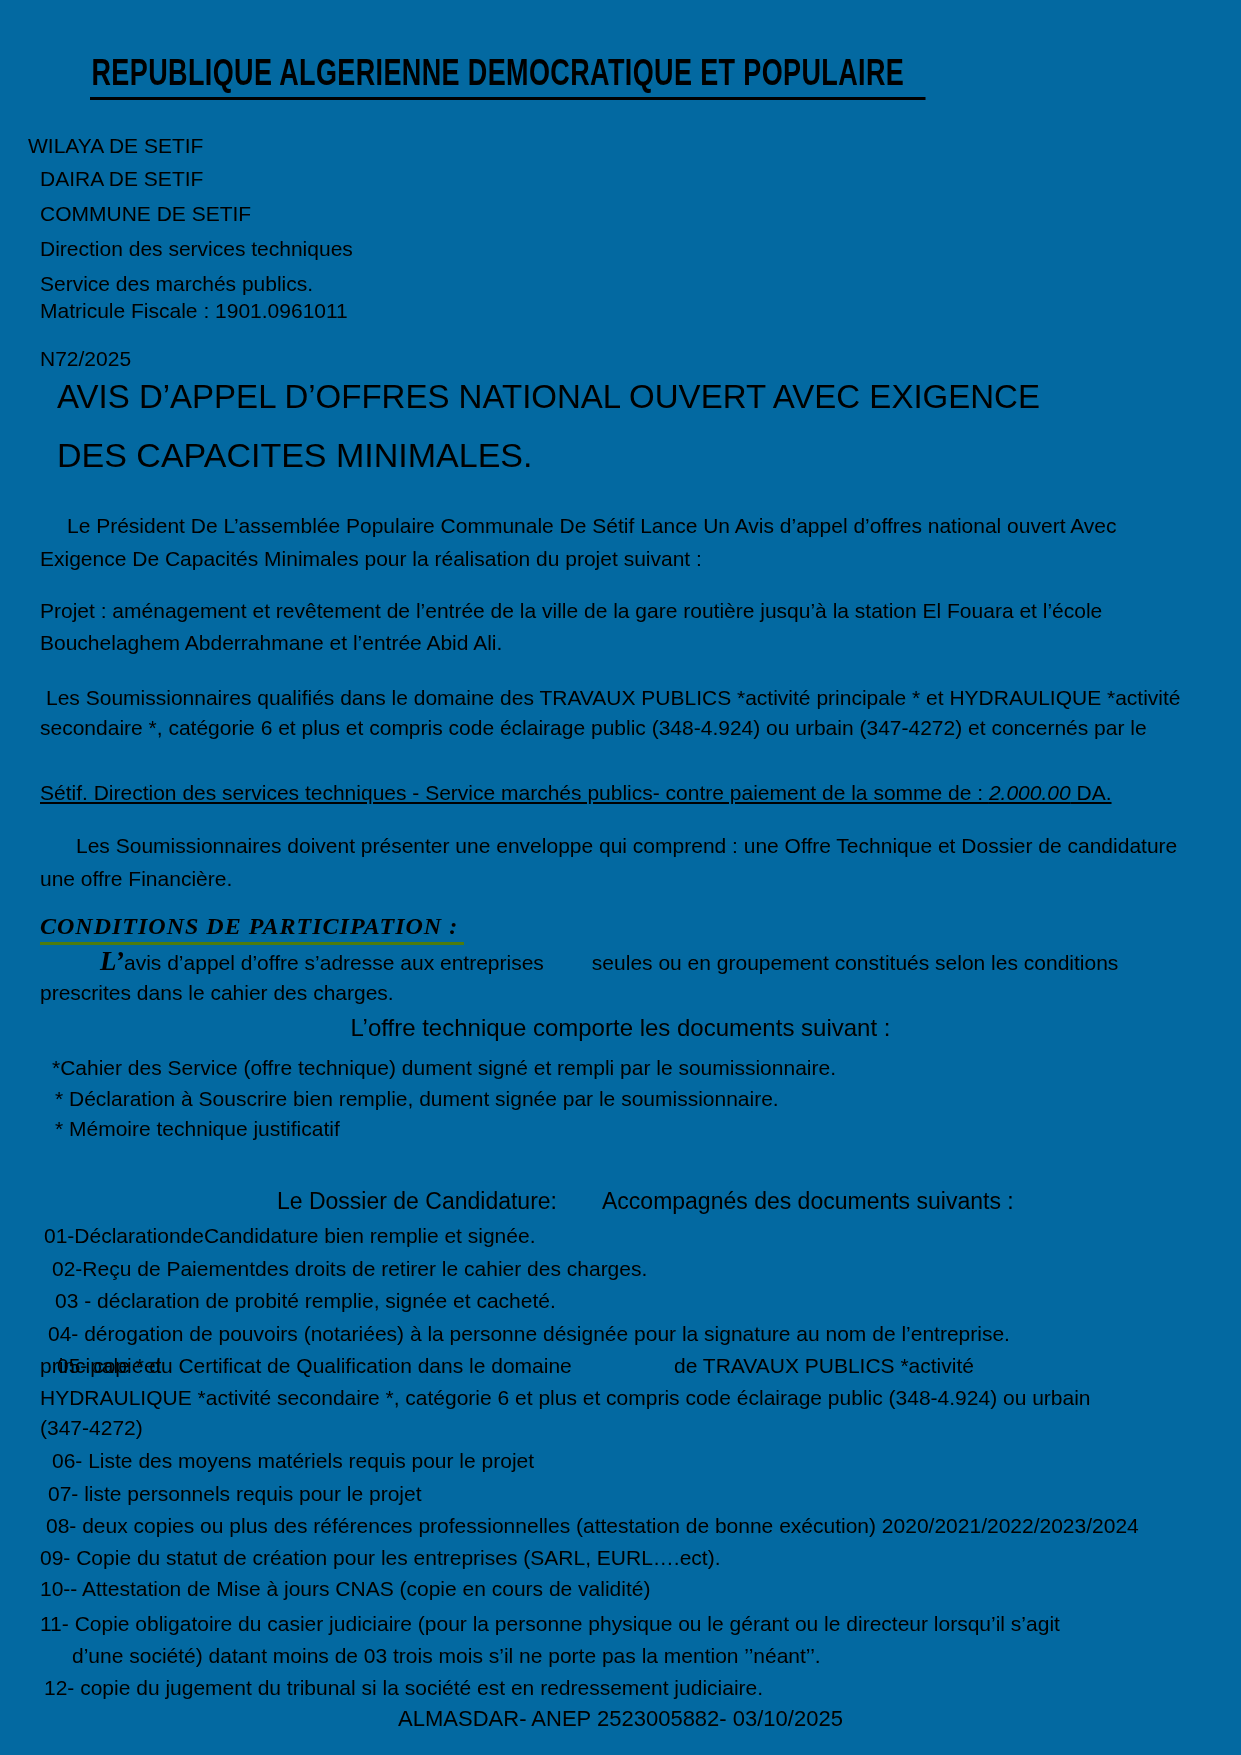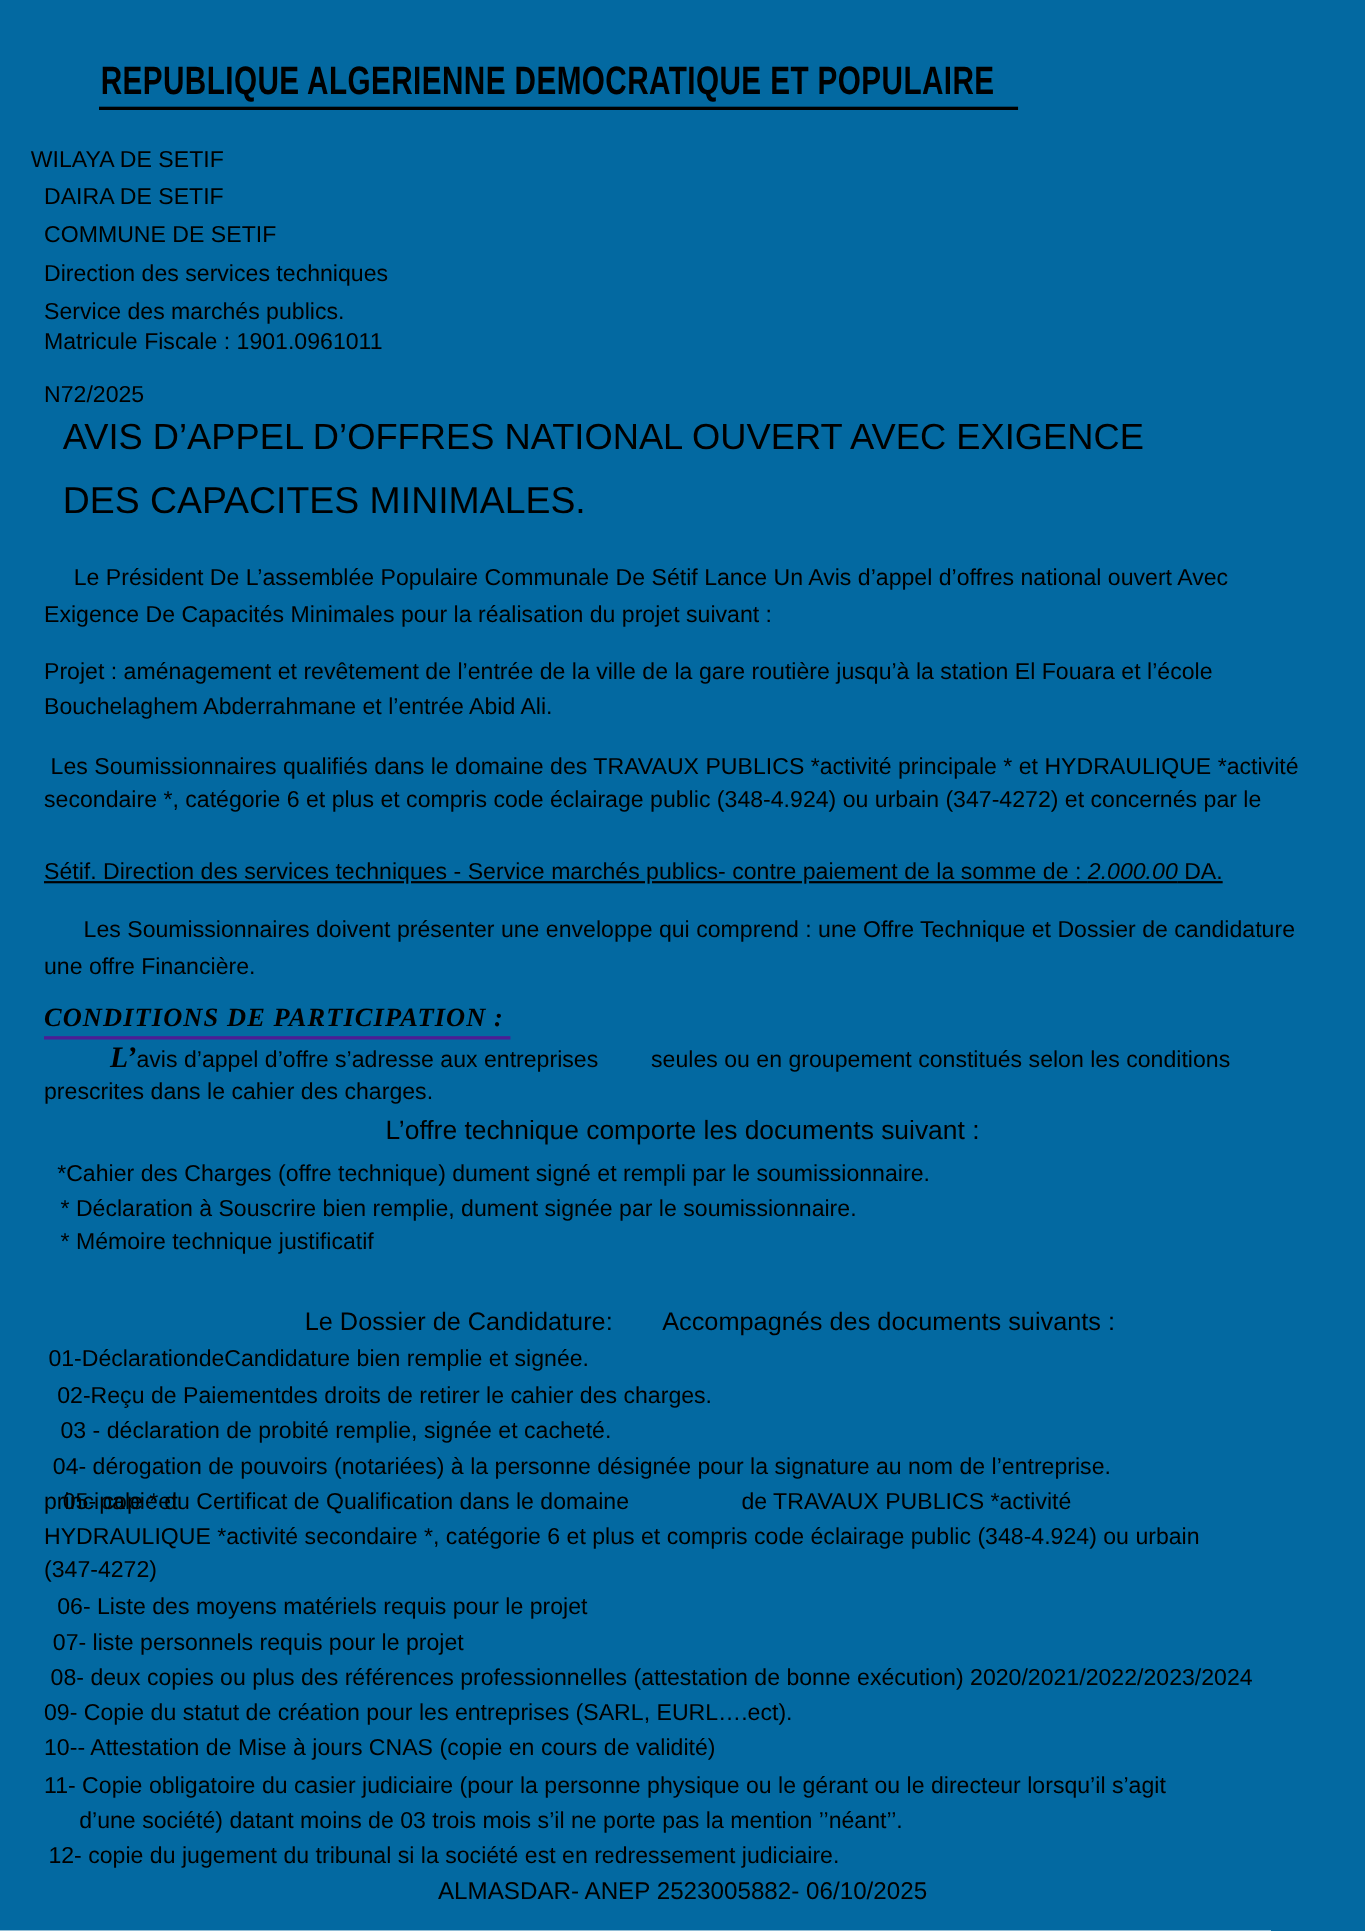--- a/index.html
+++ b/index.html
@@ -48,21 +48,21 @@
   .t-qualif2 { top:714px; left:40px; }
   .t-qualif3 { top:745px; left:40px; }
   .t-qualif4 { top:779px; left:40px;text-decoration:underline; }
   .t-env1    { top:832px; left:76px; }
   .t-env2    { top:865px; left:40px; }
   .t-conditions {
     top:913px; left:40px;
     font-family:"Liberation Serif", serif;
     font-weight:bold; font-style:italic;
     font-size:24px; letter-spacing:1px;
-    border-bottom:3px solid #4c1d95;
+    border-bottom:3px solid #4d7c0f;
     padding:0 6px 2px 0;
   }
   .t-lead { top:948px; left:100px; }
   .lead-initial {
     font-family:"Liberation Serif", serif;
     font-weight:bold; font-style:italic;
     font-size:27px;
   }
   .lead-gap { display:inline-block; width:48px; }
   .t-prescrites { top:979px; left:40px; }
@@ -125,21 +125,21 @@
 
   <div class="ln t-env1">Les Soumissionnaires doivent présenter une enveloppe qui comprend : une Offre Technique et Dossier de candidature</div>
   <div class="ln t-env2">une offre Financière.</div>
 
   <div class="ln t-conditions">CONDITIONS DE PARTICIPATION :</div>
 
   <div class="ln t-lead"><span class="lead-initial">L’</span><span>avis d’appel d’offre s’adresse aux entreprises</span><span class="lead-gap"></span><span>seules ou en groupement constitués selon les conditions</span></div>
   <div class="ln t-prescrites">prescrites dans le cahier des charges.</div>
 
   <div class="ln t-offre-head">L’offre technique comporte les documents suivant :</div>
-  <div class="ln t-ot1">*Cahier des Charges (offre technique) dument signé et rempli par le soumissionnaire.</div>
+  <div class="ln t-ot1">*Cahier des Service (offre technique) dument signé et rempli par le soumissionnaire.</div>
   <div class="ln t-ot2">* Déclaration à Souscrire bien remplie, dument signée par le soumissionnaire.</div>
   <div class="ln t-ot3">* Mémoire technique justificatif</div>
 
   <div class="ln t-dossier"><span>Le Dossier de Candidature:</span><span class="dossier-gap"></span><span>Accompagnés des documents suivants :</span></div>
 
   <div class="ln t-i01">01-DéclarationdeCandidature bien remplie et signée.</div>
   <div class="ln t-i02">02-Reçu de Paiementdes droits de retirer le cahier des charges.</div>
   <div class="ln t-i03">03 - déclaration de probité remplie, signée et cacheté.</div>
   <div class="ln t-i04"><span class="num-it">04</span><span>- dérogation de pouvoirs (notariées) à la personne désignée pour la signature au nom de l’entreprise.</span></div>
 
@@ -153,15 +153,15 @@
 
   <div class="ln t-i06">06- Liste des moyens matériels requis pour le projet</div>
   <div class="ln t-i07">07- liste personnels requis pour le projet</div>
   <div class="ln t-i08">08- deux copies ou plus des références professionnelles (attestation de bonne exécution) 2020/2021/2022/2023/2024</div>
   <div class="ln t-i09"><span class="num-it">09</span><span>- Copie du statut de création pour les entreprises (SARL, EURL….ect).</span></div>
   <div class="ln t-i10"><span class="num-it">10</span><span>-- Attestation de Mise à jours CNAS (copie en cours de validité)</span></div>
   <div class="ln t-i11"><span class="num-it">11</span><span>- Copie obligatoire du casier judiciaire (pour la personne physique ou le gérant ou le directeur lorsqu’il s’agit</span></div>
   <div class="ln t-i11b">d’une société) datant moins de 03 trois mois s’il ne porte pas la mention ’’néant’’.</div>
   <div class="ln t-i12">12- copie du jugement du tribunal si la société est en redressement judiciaire.</div>
 
-  <div class="ln t-footer">ALMASDAR- ANEP 2523005882- 06/10/2025</div>
+  <div class="ln t-footer">ALMASDAR- ANEP 2523005882- 03/10/2025</div>
 
 </div>
 
 </body></html>

